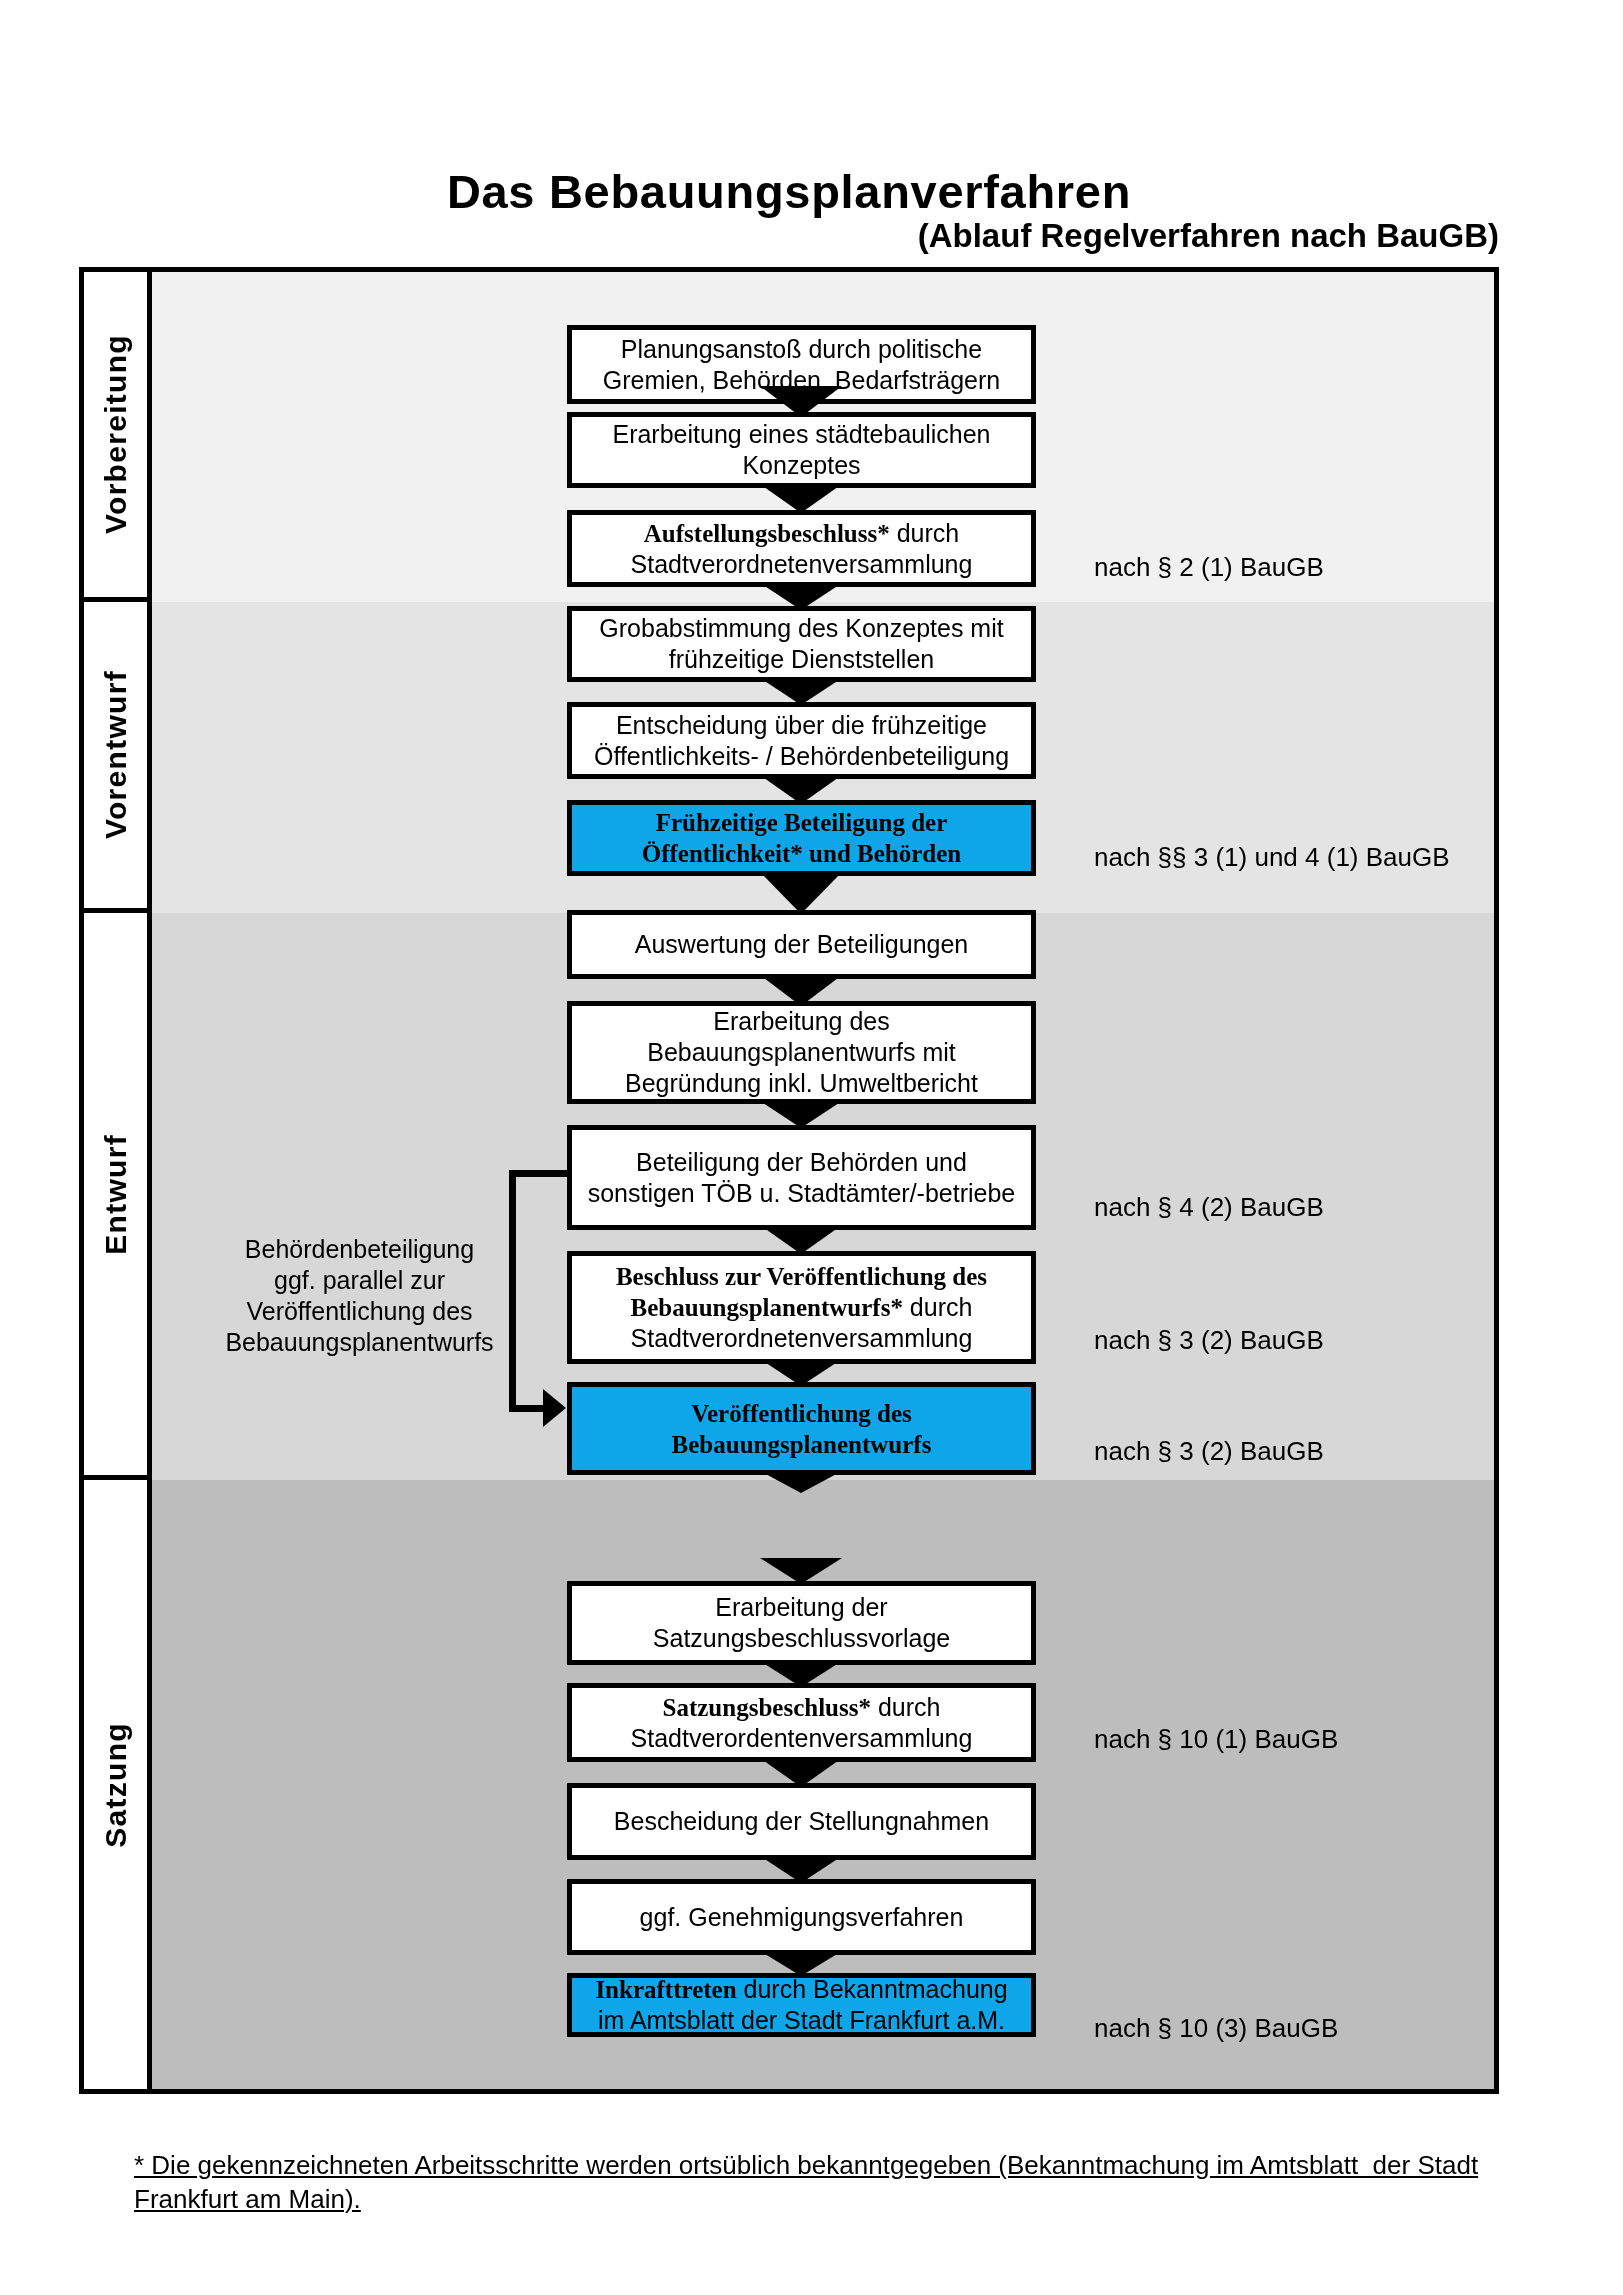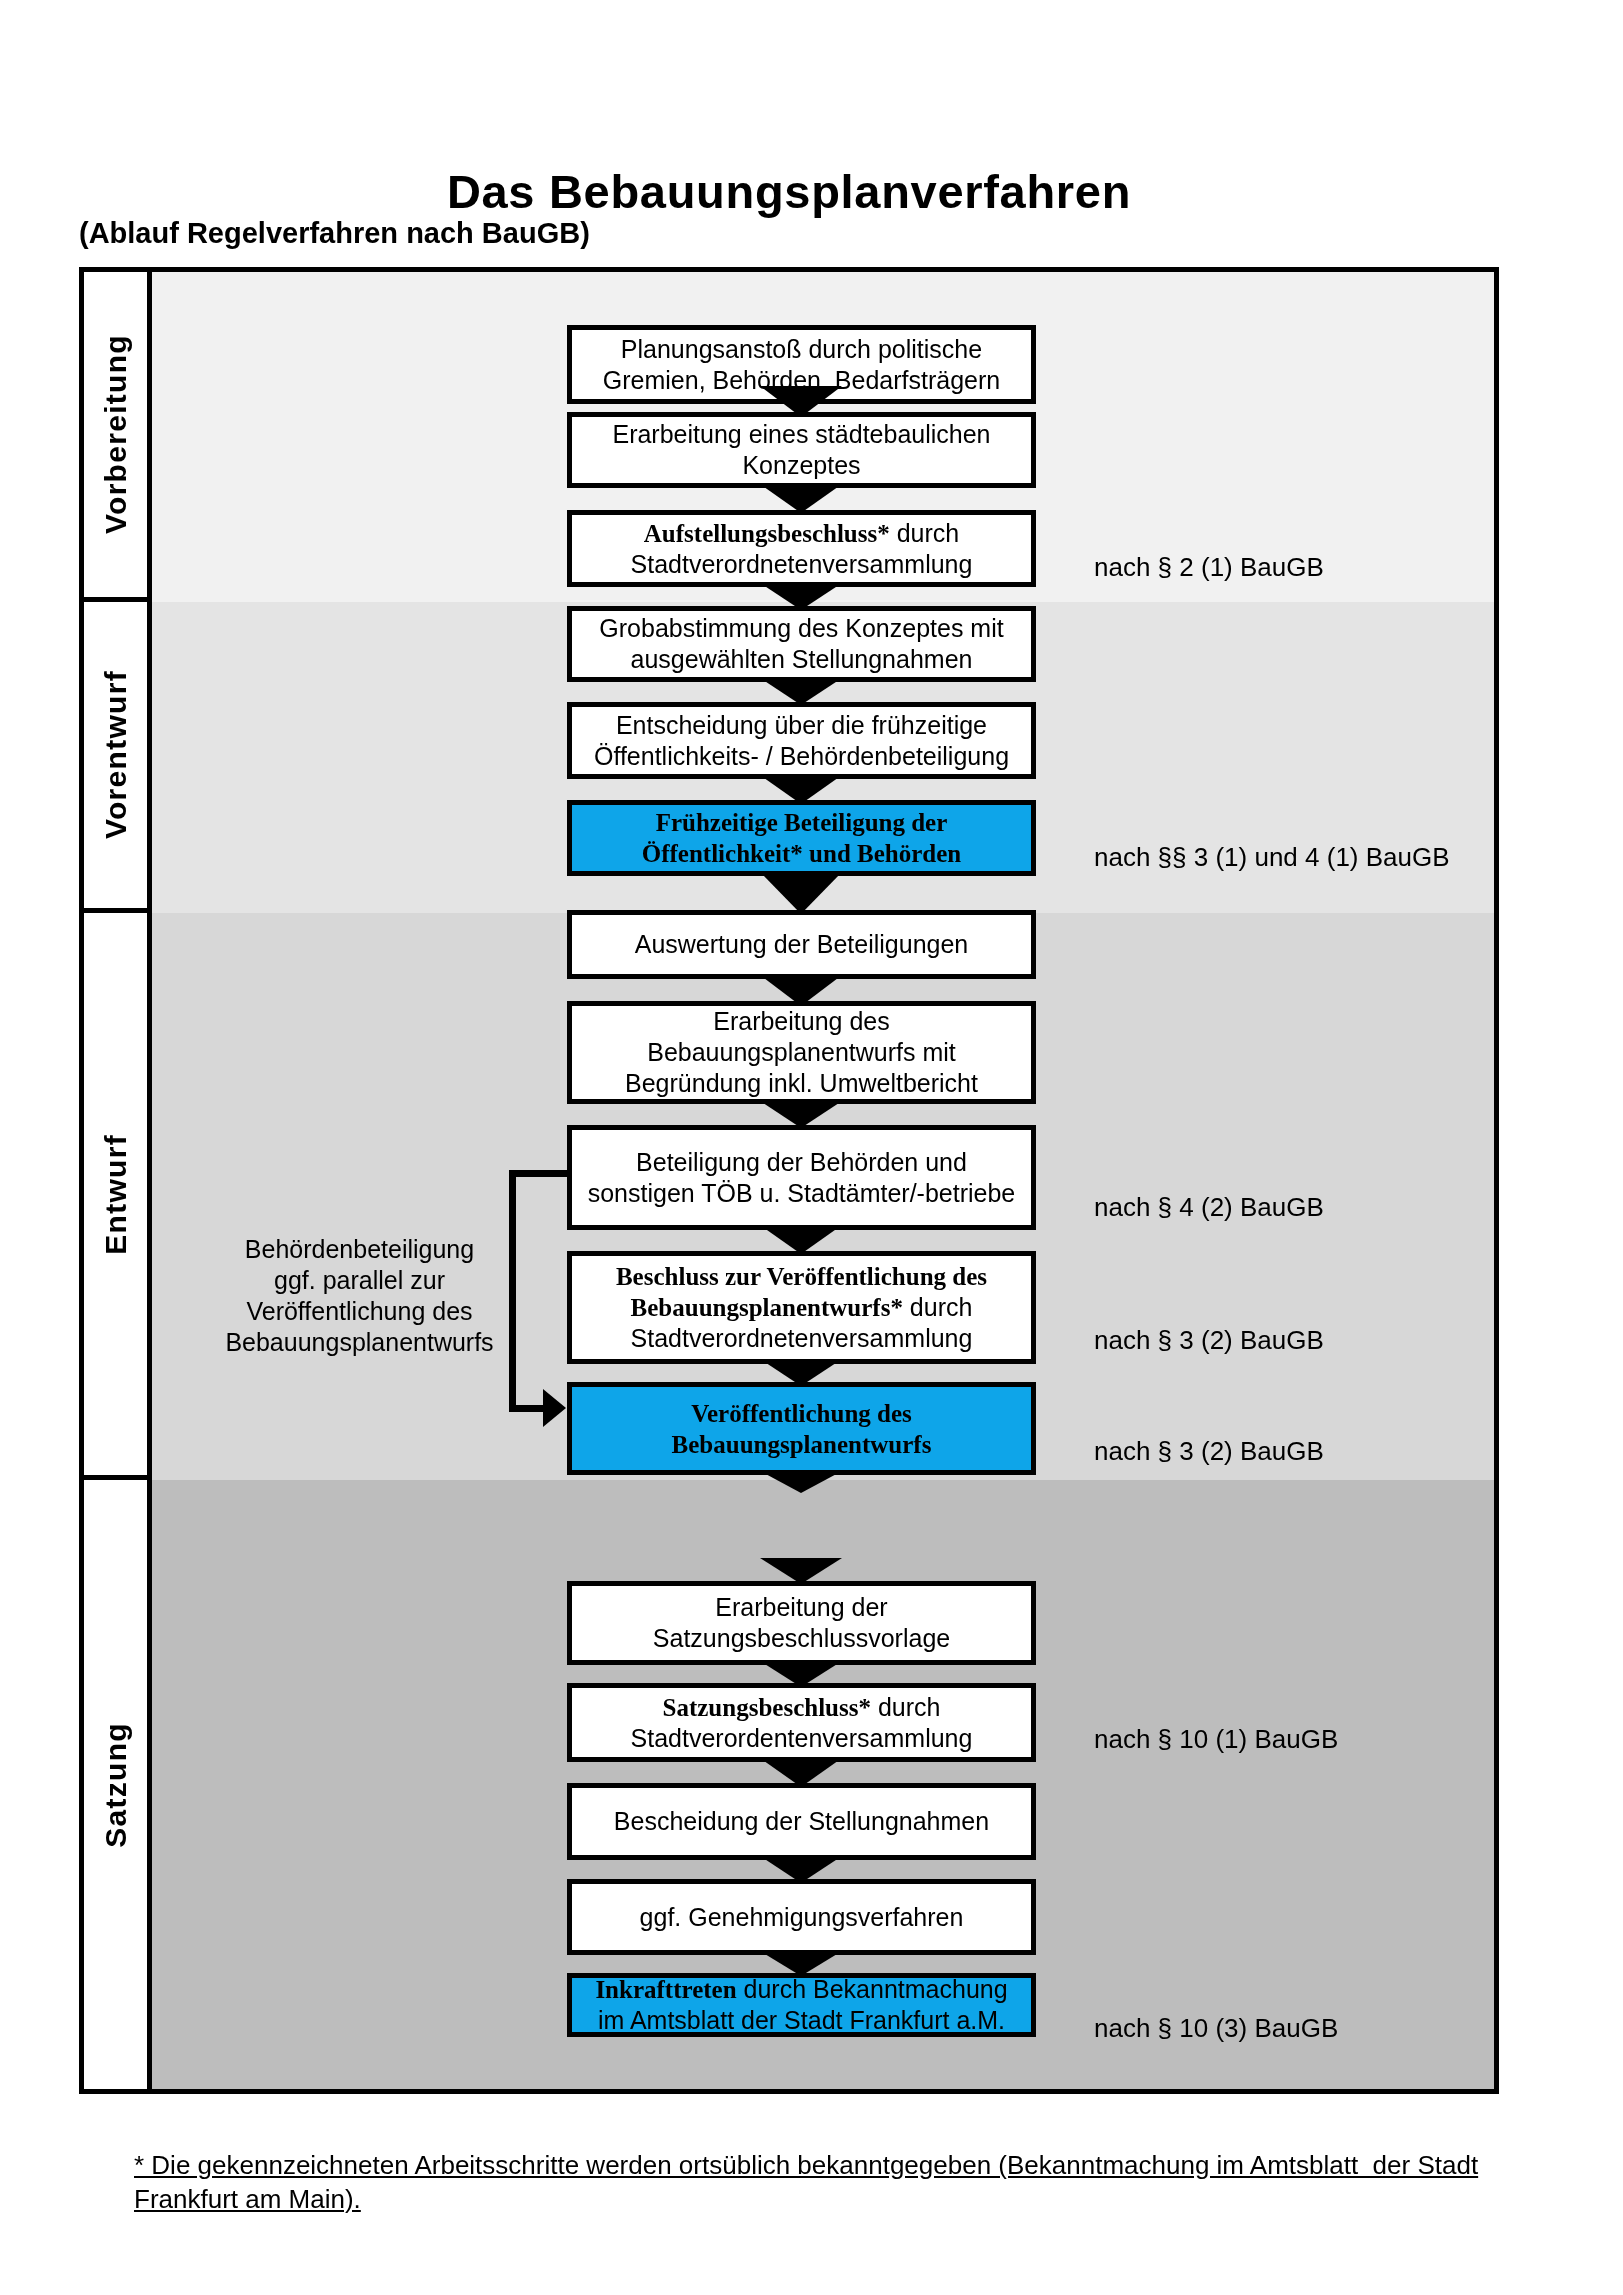--- a/index.html
+++ b/index.html
@@ -1,21 +1,21 @@
 <!DOCTYPE html>
 <html style="font-size:10.5px"><head>
 <meta charset="utf-8">
 <style>
   html,body{margin:0;padding:0;background:#ffffff;}
   .page{position:relative;width:1623px;height:2295px;background:#ffffff;
         font-family:"Liberation Sans",sans-serif;color:#000;overflow:hidden;}
   .title{position:absolute;left:79px;top:122px;width:1420px;text-align:center;
          font-size:47px;font-weight:bold;letter-spacing:0.7px;margin-top:42px;}
-  .subtitle{position:absolute;left:79px;top:217px;width:1420px;text-align:left;
-            font-size:29px;font-weight:bold;}
+  .subtitle{position:absolute;left:79px;top:217px;width:1420px;text-align:right;
+            font-size:33px;font-weight:bold;}
   
   .frame{position:absolute;left:79px;top:267px;width:1420px;height:1827px;
          border:5.2px solid #000;box-sizing:border-box;display:flex;}
   .phase-col{width:68px;background:#ffffff;border-right:5.2px solid #000;box-sizing:border-box;
              display:flex;flex-direction:column;}
   .phase-cell{box-sizing:border-box;display:flex;align-items:center;justify-content:center;}
   .phase-cell.divided{border-bottom:5.2px solid #000;}
   .vtext{writing-mode:vertical-rl;transform:rotate(180deg);
          font-size:30px;font-weight:bold;letter-spacing:1.3px;white-space:pre;}
   .bands{flex:1;display:flex;flex-direction:column;}
@@ -81,21 +81,21 @@
   <div class="box" style="top:412px;height:76px">
       <div class="box-text"><span>Erarbeitung eines städtebaulichen
 Konzeptes</span></div>
     </div>
   <div class="box" style="top:510px;height:77px">
       <div class="box-text"><b>Aufstellungsbeschluss*</b><span> durch
 Stadtverordnetenversammlung</span></div>
     </div>
   <div class="box" style="top:606px;height:76px">
       <div class="box-text"><span>Grobabstimmung des Konzeptes mit
-ausgewählten Stellungnahmen</span></div>
+frühzeitige Dienststellen</span></div>
     </div>
   <div class="box" style="top:702px;height:77px">
       <div class="box-text"><span>Entscheidung über die frühzeitige
 Öffentlichkeits- / Behördenbeteiligung</span></div>
     </div>
   <div class="box hl" style="top:800px;height:76px">
       <div class="box-text"><b>Frühzeitige Beteiligung der
 Öffentlichkeit* und Behörden</b></div>
     </div>
   <div class="box" style="top:910px;height:69px">

